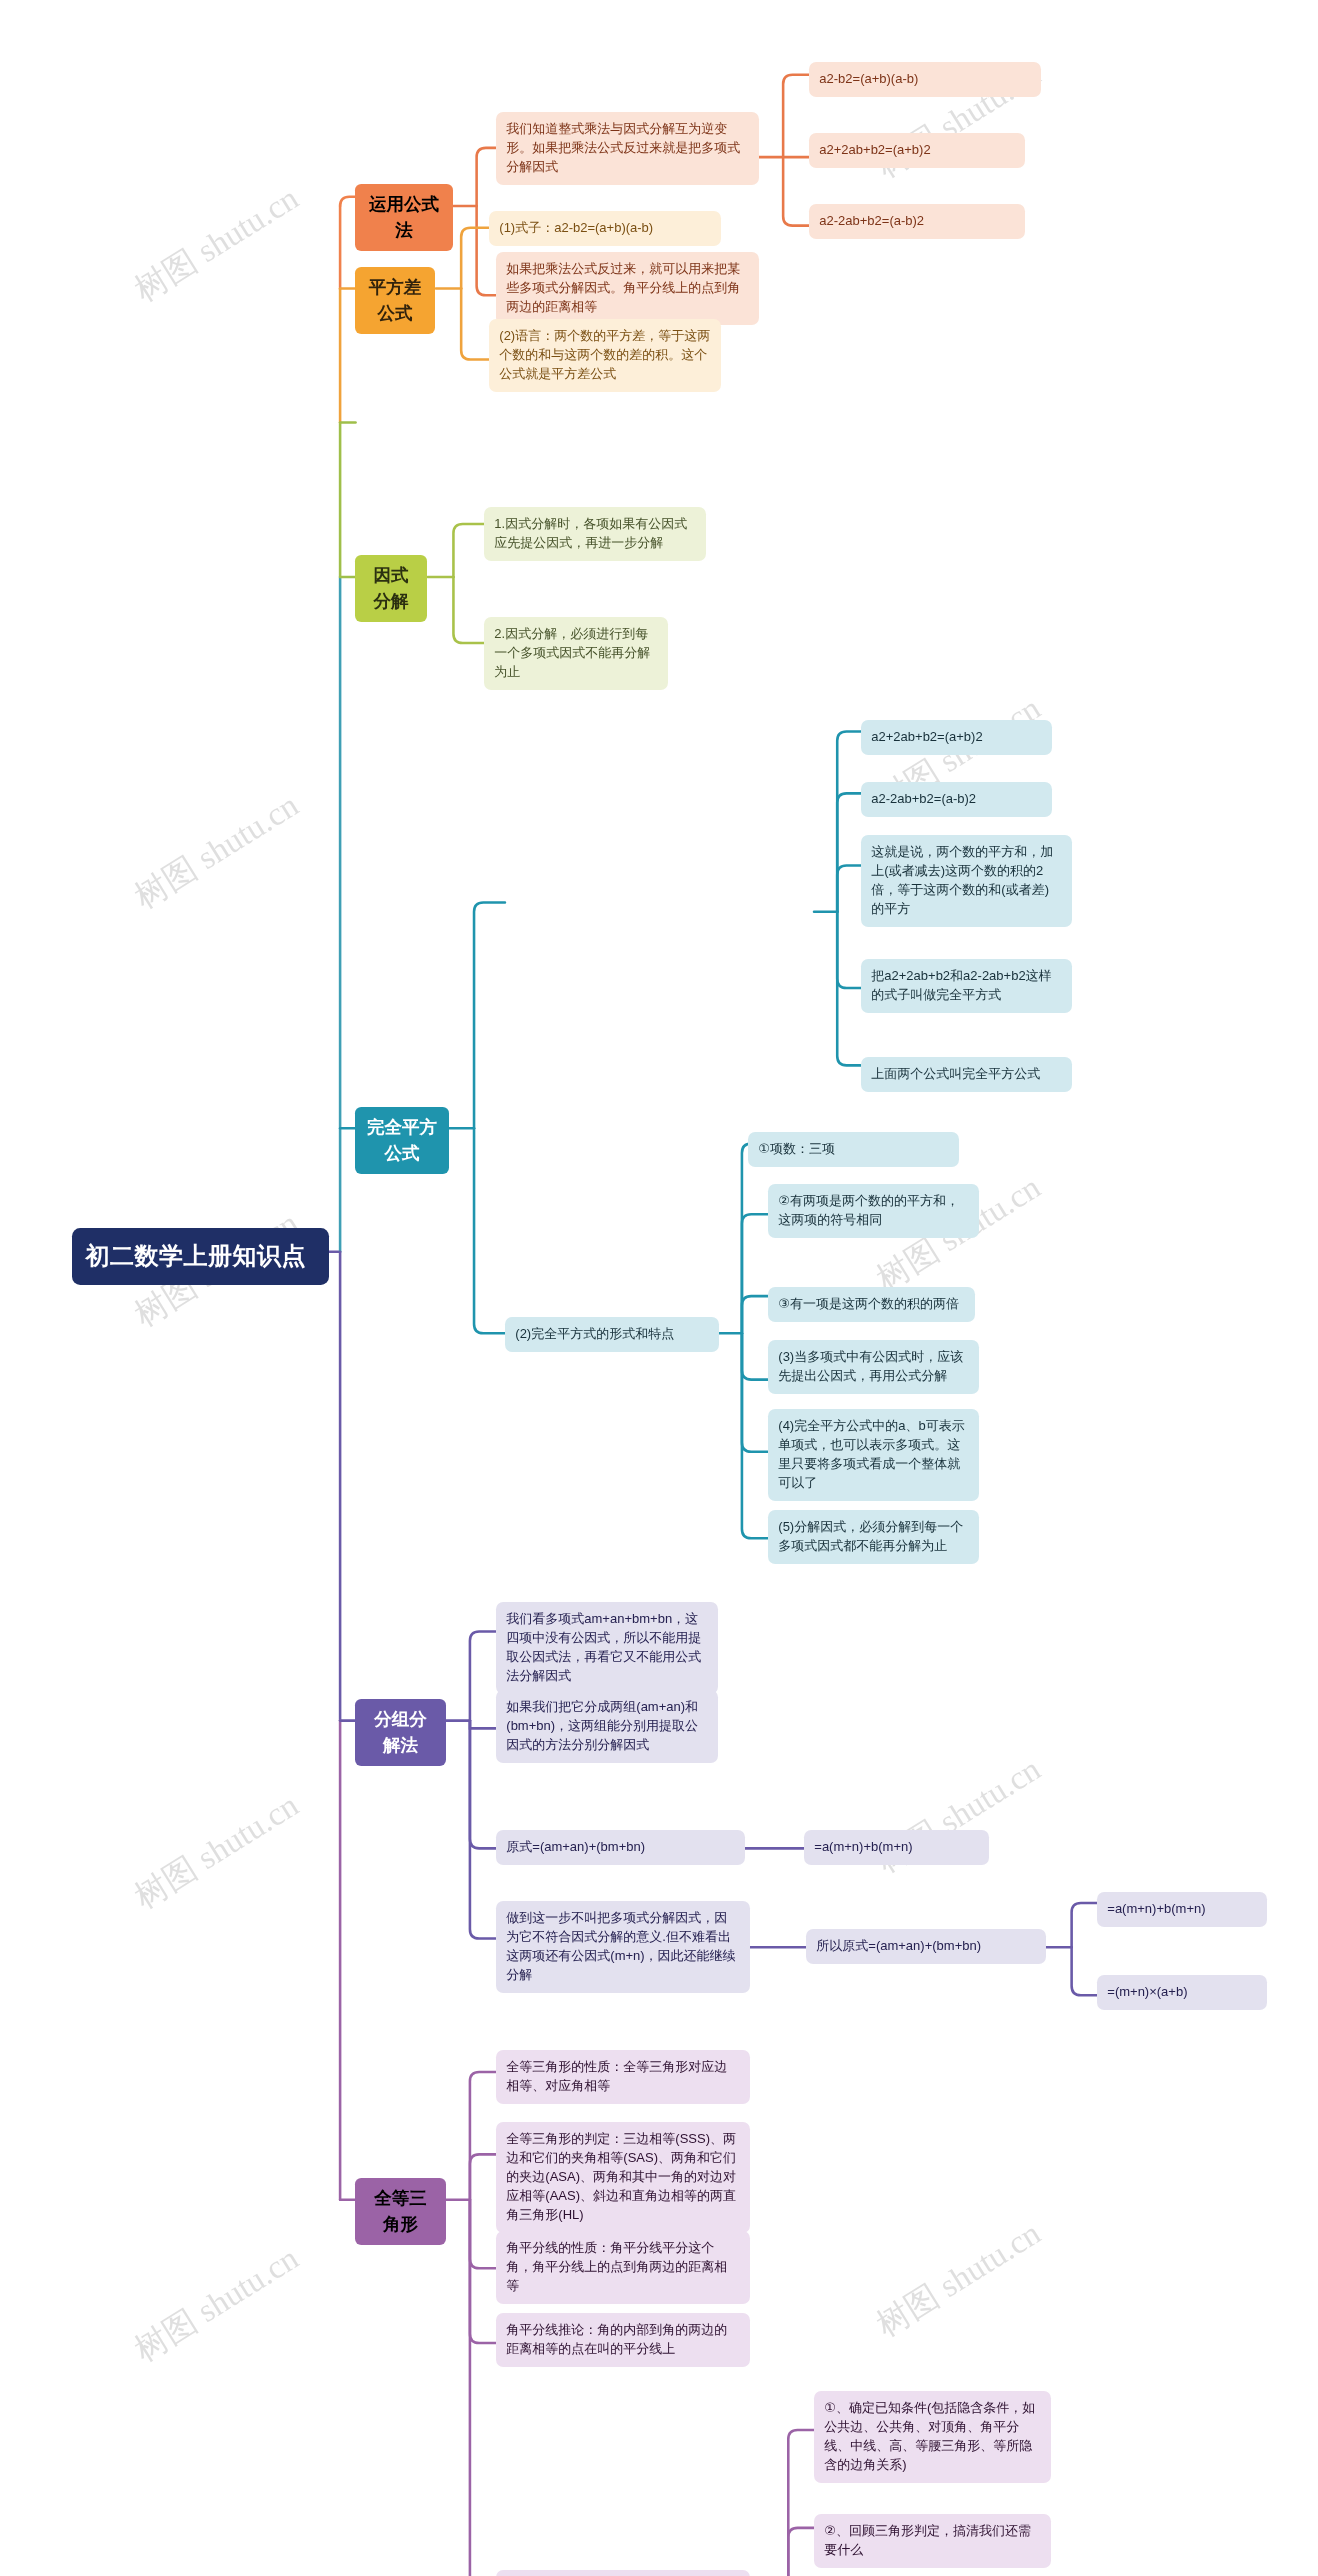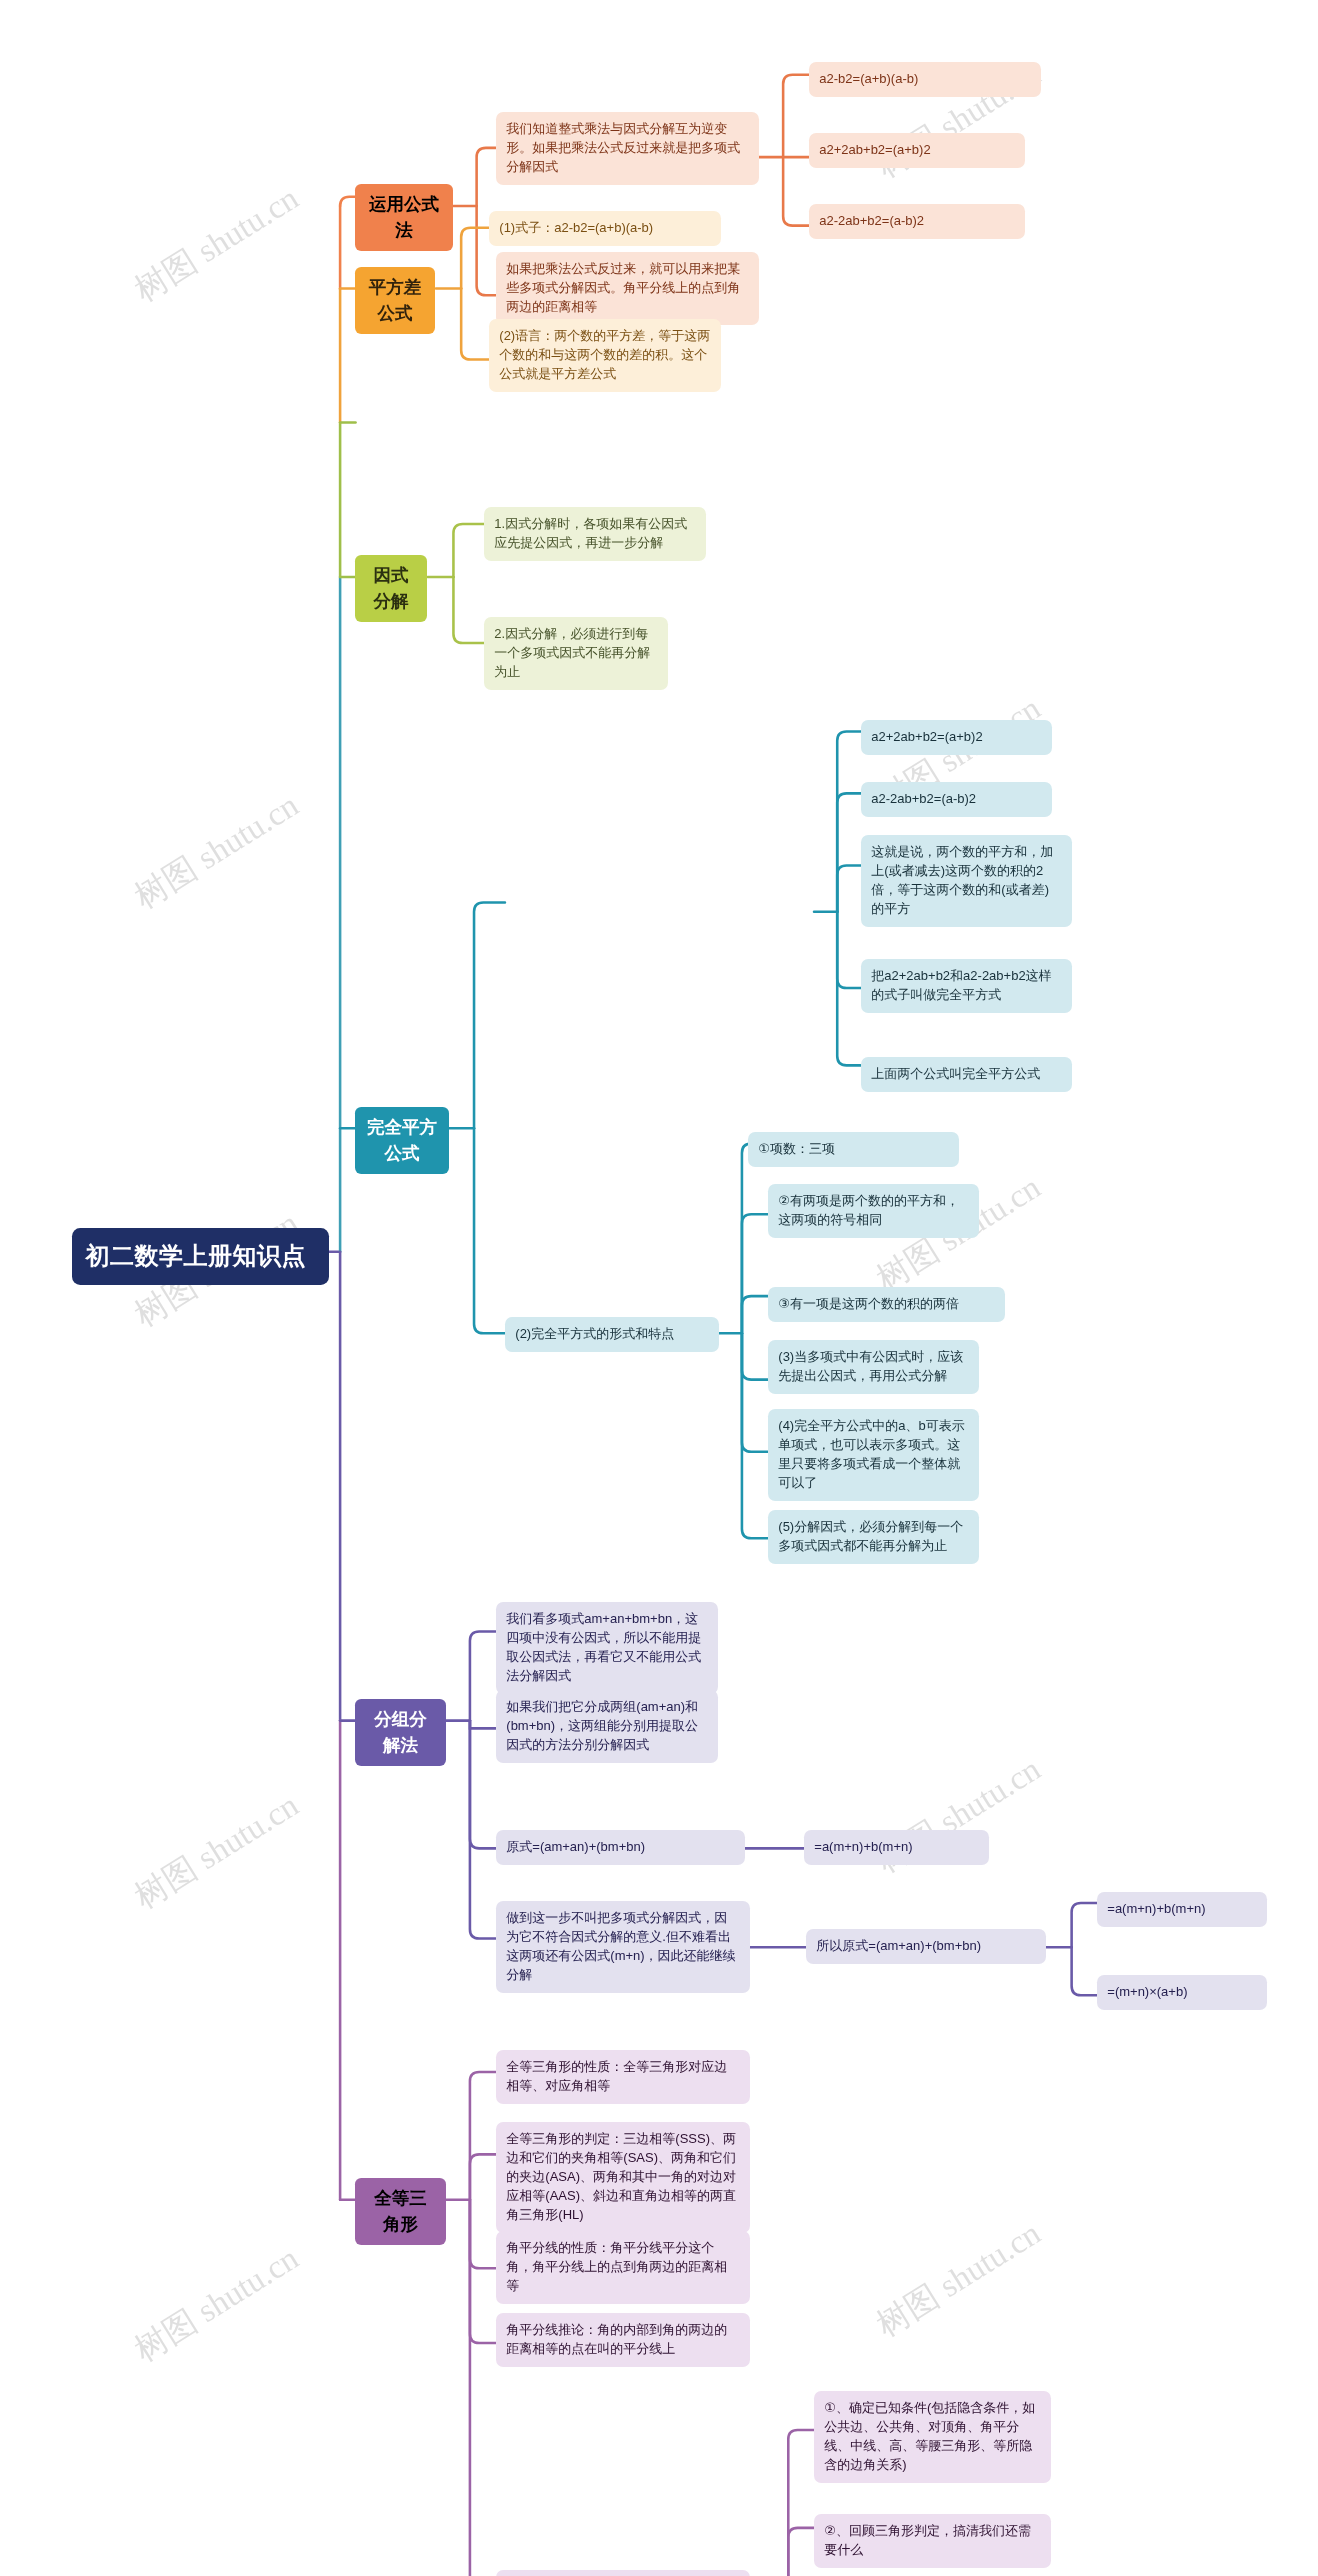--- a/index.html
+++ b/index.html
@@ -204,21 +204,21 @@
   <div class="node leaf l-teal" style="left:505px; top:1317px; width:214px;">(2)完全平方式的形式和特点</div>
 
   <div class="node leaf l-teal" style="left:861px; top:720px; width:191px;">a2+2ab+b2=(a+b)2</div>
   <div class="node leaf l-teal" style="left:861px; top:782px; width:191px;">a2-2ab+b2=(a-b)2</div>
   <div class="node leaf l-teal" style="left:861px; top:835px; width:211px;">这就是说，两个数的平方和，加上(或者减去)这两个数的积的2倍，等于这两个数的和(或者差)的平方</div>
   <div class="node leaf l-teal" style="left:861px; top:959px; width:211px;">把a2+2ab+b2和a2-2ab+b2这样的式子叫做完全平方式</div>
   <div class="node leaf l-teal" style="left:861px; top:1057px; width:211px;">上面两个公式叫完全平方公式</div>
 
   <div class="node leaf l-teal" style="left:748px; top:1132px; width:211px;">①项数：三项</div>
   <div class="node leaf l-teal" style="left:768px; top:1184px; width:211px;">②有两项是两个数的的平方和，这两项的符号相同</div>
-  <div class="node leaf l-teal" style="left:768px; top:1287px; width:237px;">③有一项是这两个数的积的两倍</div>
+  <div class="node leaf l-teal" style="left:768px; top:1287px; width:207px;">③有一项是这两个数的积的两倍</div>
   <div class="node leaf l-teal" style="left:768px; top:1340px; width:211px;">(3)当多项式中有公因式时，应该先提出公因式，再用公式分解</div>
   <div class="node leaf l-teal" style="left:768px; top:1409px; width:211px;">(4)完全平方公式中的a、b可表示单项式，也可以表示多项式。这里只要将多项式看成一个整体就可以了</div>
   <div class="node leaf l-teal" style="left:768px; top:1510px; width:211px;">(5)分解因式，必须分解到每一个多项式因式都不能再分解为止</div>
 
   <div class="node branch b-purple" style="left:355px; top:1699px; width:91px;">分组分解法</div>
 
   <div class="node leaf l-purple" style="left:496px; top:1602px; width:222px;">我们看多项式am+an+bm+bn，这四项中没有公因式，所以不能用提取公因式法，再看它又不能用公式法分解因式</div>
 
   <div class="node leaf l-purple" style="left:496px; top:1690px; width:222px;">如果我们把它分成两组(am+an)和(bm+bn)，这两组能分别用提取公因式的方法分别分解因式</div>
 

